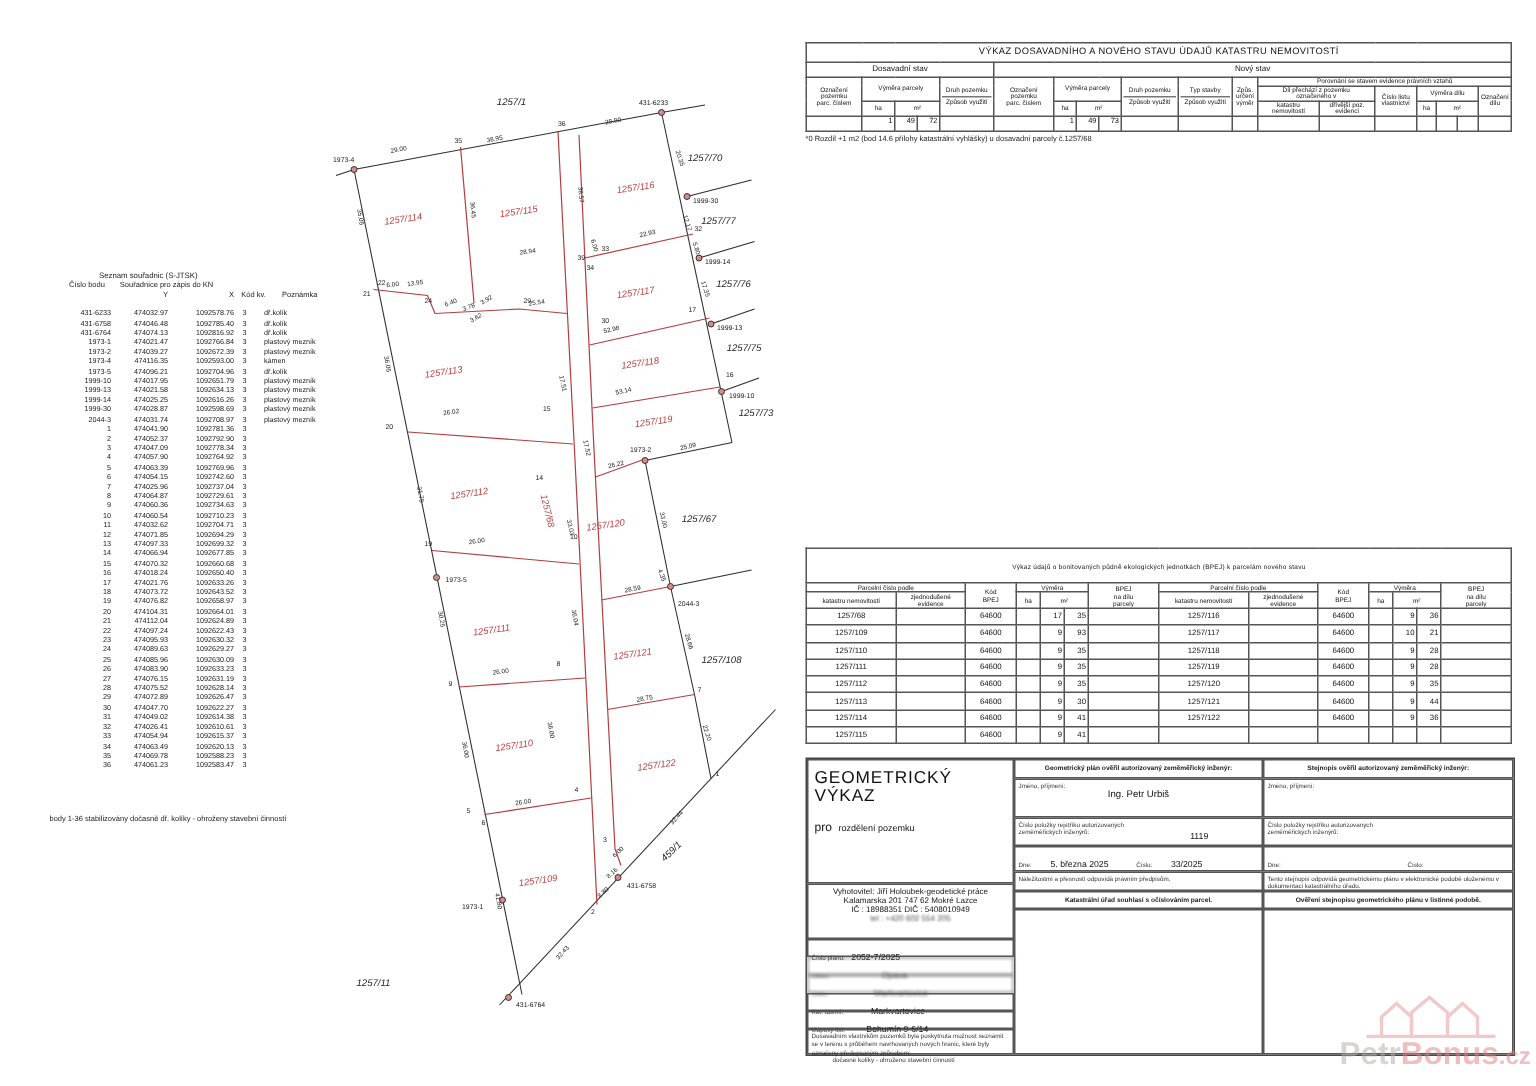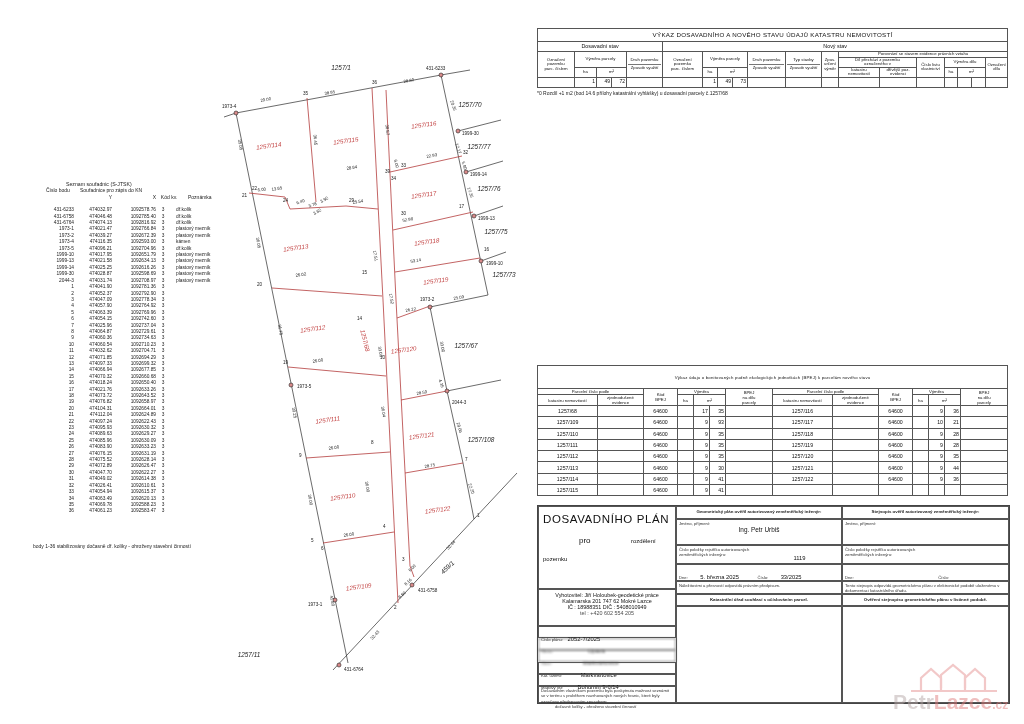--- a/index.html
+++ b/index.html
@@ -32,30 +32,30 @@
   .bpej th{font-size:4.3px;}
   .bpej td{height:10.3px;}
   .bpej td.num{text-align:right;}
   .bpej-title{font-size:7.2px;text-align:center;letter-spacing:.2px;color:#111;}
   
   .gp{border:1px solid #444;}
   .gp .cell{position:absolute;border:0.5px solid #555;box-sizing:border-box;}
   .lab{font-size:4.2px;color:#333;}
   .val{font-size:5.8px;color:#111;}
   .gp-title{font-size:11.5px;letter-spacing:.6px;color:#111;}
-  .gp-sub{font-size:6px;color:#111;margin-left:36px;}
+  .gp-sub{font-size:6px;color:#111;}
   .tiny{font-size:4.2px;line-height:1.25;color:#333;}
   .hdrcell{font-size:4.4px;font-weight:bold;text-align:center;color:#222;}
   .blur{filter:blur(0.9px);opacity:.75;}
   .blur2{filter:blur(0.7px);opacity:.8;}
   
   .wm{opacity:.5;}
   .wm .t1{font-size:21px;font-weight:bold;color:#b7a9a9;}
   .wm .t2{font-size:21px;font-weight:bold;color:#e07f7f;}
-  .wm .t3{font-size:12px;font-weight:bold;color:#e07f7f;text-align:right;}
+  .wm .t3{font-size:16px;font-weight:bold;color:#e07f7f;text-align:right;}
 </style>
 </head>
 <body>
 
 <div class="page">
 
   <div class="abs coords" style="left:30px;top:181px;width:210px;">
     <div class="hdr1">Seznam souřadnic (S-JTSK)</div>
     <div class="hdr2" style="display:flex;">
       <span style="padding-left:16px;">Číslo bodu</span>
@@ -821,21 +821,21 @@
             <td class="num"></td>
             <td></td>
           </tr>
         </tbody>
     </table>
   </div>
 
   <div class="abs gp" style="left:537px;top:505px;width:471px;height:197px;">
 
     <div class="cell" style="left:0;top:0;width:138px;height:83px;padding:6px 4px;">
-      <div class="gp-title">DOSAVADNÍHO PLÁN</div>
+      <div class="gp-title">GEOMETRICKÝ VÝKAZ</div>
       <div style="margin-top:4px;"><span class="gp-sub" style="font-size:8px;">pro</span>
         <span class="gp-sub">rozdělení pozemku</span></div>
     </div>
     <div class="cell" style="left:0;top:83px;width:138px;height:37px;text-align:center;padding-top:2px;">
       <div style="font-size:5.4px;"><span>Vyhotovitel:</span> <span>Jiří Holoubek-geodetické práce</span></div>
       <div style="font-size:5.4px;">Kalamarska 201  747 62 Mokré Lazce</div>
       <div style="font-size:5.4px;">IČ : 18988351 DIČ : 5408010949</div>
       <div style="font-size:5.4px;" class="blur2">tel : +420 602 554 205</div>
     </div>
     <div class="cell" style="left:0;top:120px;width:138px;height:12px;">
@@ -903,17 +903,17 @@
   <div class="abs wm" style="left:893px;top:662px;width:130px;height:58px;">
     <svg width="130" height="30" viewBox="0 0 130 30">
       <g fill="none" stroke="#e07f7f" stroke-width="2.2" opacity="0.85">
         <path d="M28,28 L28,16 L38,7 L48,16 L48,28"></path>
         <path d="M48,26 L48,13 L60,3 L72,13 L72,26"></path>
         <path d="M72,28 L72,16 L82,7 L92,16 L92,28"></path>
         <path d="M18,29 L104,29"></path>
       </g>
     </svg>
     <div style="white-space:nowrap;margin-top:-6px;">
-      <span class="t1">Petr</span><span class="t2">Lazce</span><span class="t3">.cz</span>
+      <span class="t1">Petr</span><span class="t2">Bonus</span><span class="t3">.cz</span>
     </div>
   </div>
 
 </div>
 
 </body></html>

